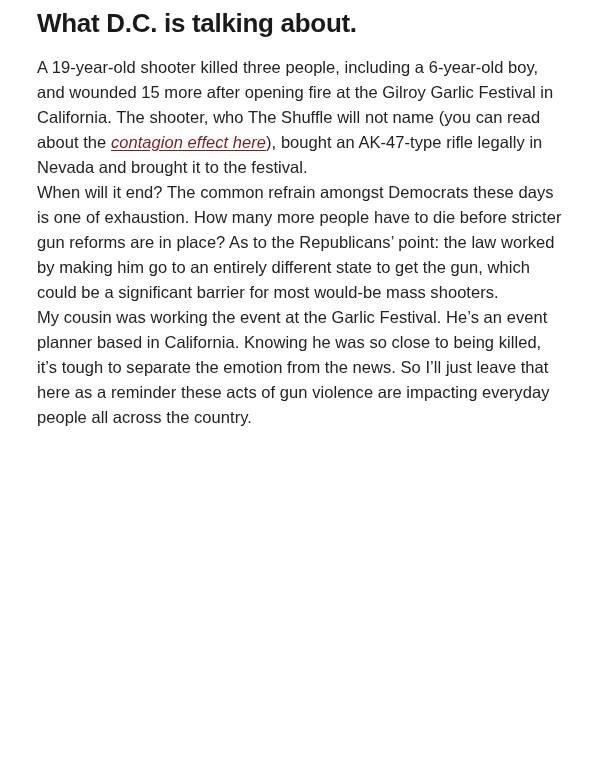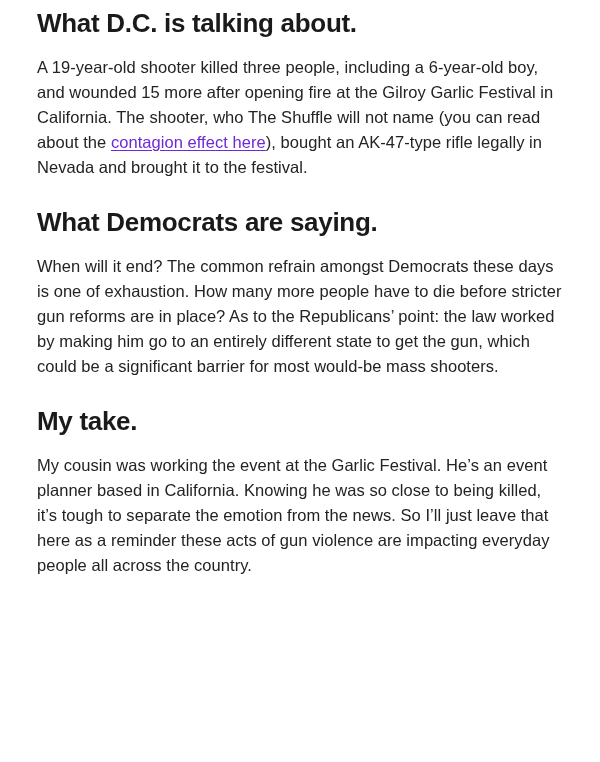--- a/index.html
+++ b/index.html
@@ -31,42 +31,41 @@
     margin-top: 0;
   }
   .section-paragraph {
     font-size: 16.5px;
     line-height: 25px;
     color: #232323;
     margin: 0;
     letter-spacing: 0.05px;
   }
   .inline-link {
-    color: #6d28d9;
+    color: #7f1d1d;
     text-decoration: underline;
     text-underline-offset: 2px;
     cursor: pointer;
+    font-style: italic;
   }
 </style>
 </head>
 <body>
 
 <div class="page">
 
   <div class="section">
     <h2 class="section-heading">What D.C. is talking about.</h2>
     <p class="section-paragraph"><span>A 19-year-old shooter killed three people, including a 6-year-old boy, and wounded 15 more after opening fire at the Gilroy Garlic Festival in California. The shooter, who The Shuffle will not name (you can read about the </span><a class="inline-link">contagion effect here</a><span>), bought an AK-47-type rifle legally in Nevada and brought it to the festival.</span></p>
   </div>
 
   <div class="section">
   </div>
 
   <div class="section">
-    <h2 class="section-heading">What Democrats are saying.</h2>
     <p class="section-paragraph">When will it end? The common refrain amongst Democrats these days is one of exhaustion. How many more people have to die before stricter gun reforms are in place? As to the Republicans’ point: the law worked by making him go to an entirely different state to get the gun, which could be a significant barrier for most would-be mass shooters.</p>
   </div>
 
   <div class="section">
-    <h2 class="section-heading">My take.</h2>
     <p class="section-paragraph">My cousin was working the event at the Garlic Festival. He’s an event planner based in California. Knowing he was so close to being killed, it’s tough to separate the emotion from the news. So I’ll just leave that here as a reminder these acts of gun violence are impacting everyday people all across the country.</p>
   </div>
 
 </div>
 
 </body></html>

